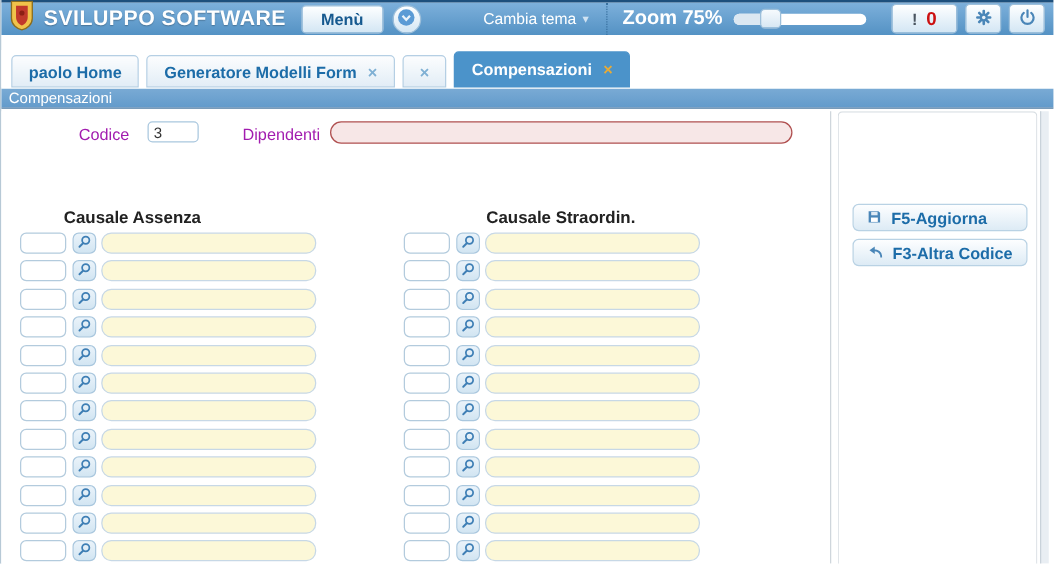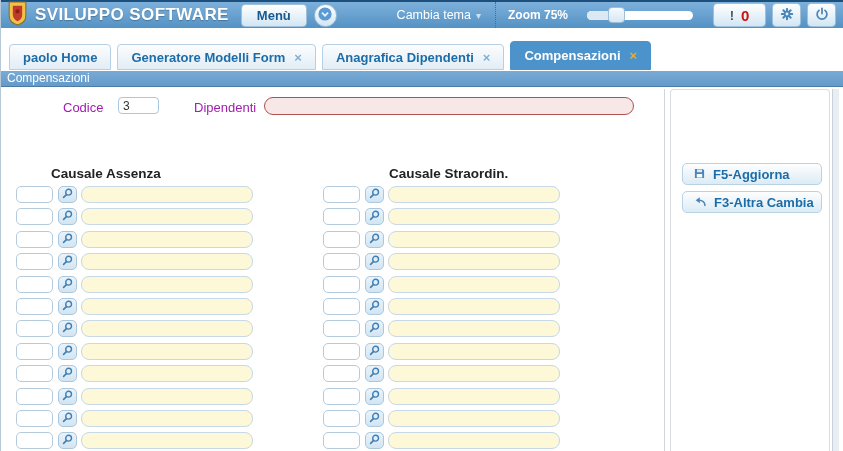--- a/index.html
+++ b/index.html
@@ -14,21 +14,21 @@
   .app-title{ color:#fff; font-weight:bold; font-size:17px; letter-spacing:.4px;
     margin:0 12px 0 8px; text-shadow:0 1px 1px rgba(0,0,0,.25); white-space:nowrap;}
   .btn-grad{ background:linear-gradient(#feffff,#d3e6f4); border:1px solid #9dbfda;
     border-radius:4px; color:#16598f; font-weight:bold; font-size:13px; cursor:pointer;
     display:flex; align-items:center; justify-content:center; }
   .menu-btn{ padding:3px 15px; height:23px; }
   .round-btn{ width:23px; height:23px; border-radius:50%; margin-left:7px; padding:0;}
   .theme{ margin-left:auto; color:#fff; font-size:12.5px; display:flex; align-items:center; gap:5px; cursor:pointer;}
   .theme .caret{ color:#cfe2f2; font-size:10px; }
   .vsep{ height:26px; border-left:1px dotted #39719f; margin:0 12px 0 14px; }
-  .zoom-label{ color:#fff; font-weight:bold; font-size:12px; margin-right:19px; white-space:nowrap;}
+  .zoom-label{ color:#fff; font-weight:bold; font-size:16px; margin-right:9px; white-space:nowrap;}
   .slider{ position:relative; width:106px; height:9px; background:#fff; border-radius:5px; margin-right:14px;}
   .slider .fill{ position:absolute; left:0; top:0; bottom:0; width:26px; background:#dce8f2; border-radius:5px 0 0 5px;}
   .slider .handle{ position:absolute; left:21px; top:-4px; width:17px; height:16px;
     background:linear-gradient(#f6fafd,#d7e7f3); border:1px solid #9dbfda; border-radius:4px; cursor:pointer;}
   .tool-btn{ height:24px; min-width:29px; padding:0 6px; margin-left:6px; }
   .notif{ width:53px; gap:7px; }
   .notif .bang{ color:#4a5560; font-weight:bold; font-size:13px;}
   .notif .cnt{ color:#cc1111; font-weight:bold; font-size:15px;}
 
   
@@ -139,21 +139,20 @@
 
   <div class="tabbar">
     <div class="tab">
       <span>paolo Home</span>
     </div>
     <div class="tab">
       <span>Generatore Modelli Form</span>
       <span class="close">×</span>
     </div>
     <div class="tab">
-      <span>Anagrafica Dipendenti</span>
       <span class="close">×</span>
     </div>
     <div class="tab active">
       <span>Compensazioni</span>
       <span class="close">×</span>
     </div>
   </div>
 
   <div class="strip">Compensazioni</div>
 
@@ -493,19 +492,19 @@
           </span>
           <span>F5-Aggiorna</span>
         </button>
         <button class="action-btn">
           <span>
             <svg width="12" height="11" viewBox="0 0 12 11">
               <path d="M11 10 C11 5.5 8.5 4.2 4.8 4.2" fill="none" stroke="#4a86b8" stroke-width="1.5"></path>
               <path d="M5.8 1.2 L1.6 4.2 L5.8 7.2 Z" fill="#4a86b8"></path>
             </svg>
           </span>
-          <span>F3-Altra Cambia</span>
+          <span>F3-Altra Codice</span>
         </button>
       </div>
       <div class="side-strip"></div>
     </div>
   </div>
 </div>
 
 </body></html>

